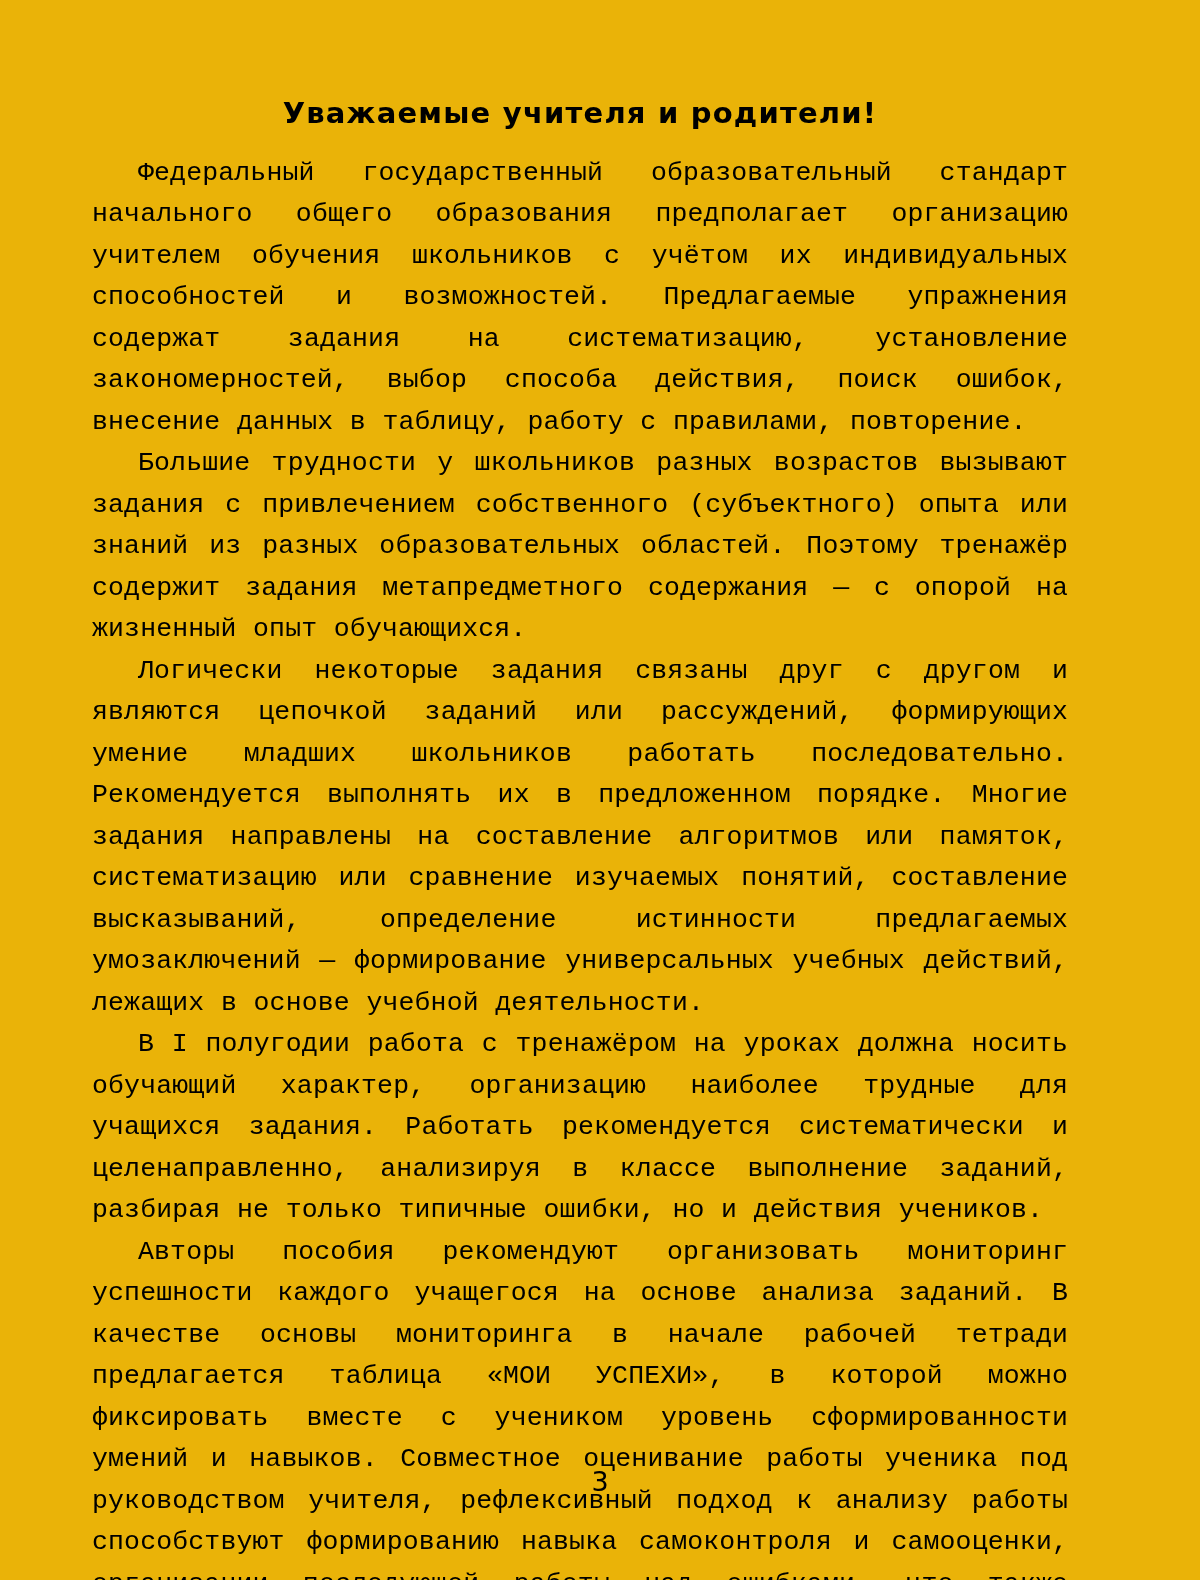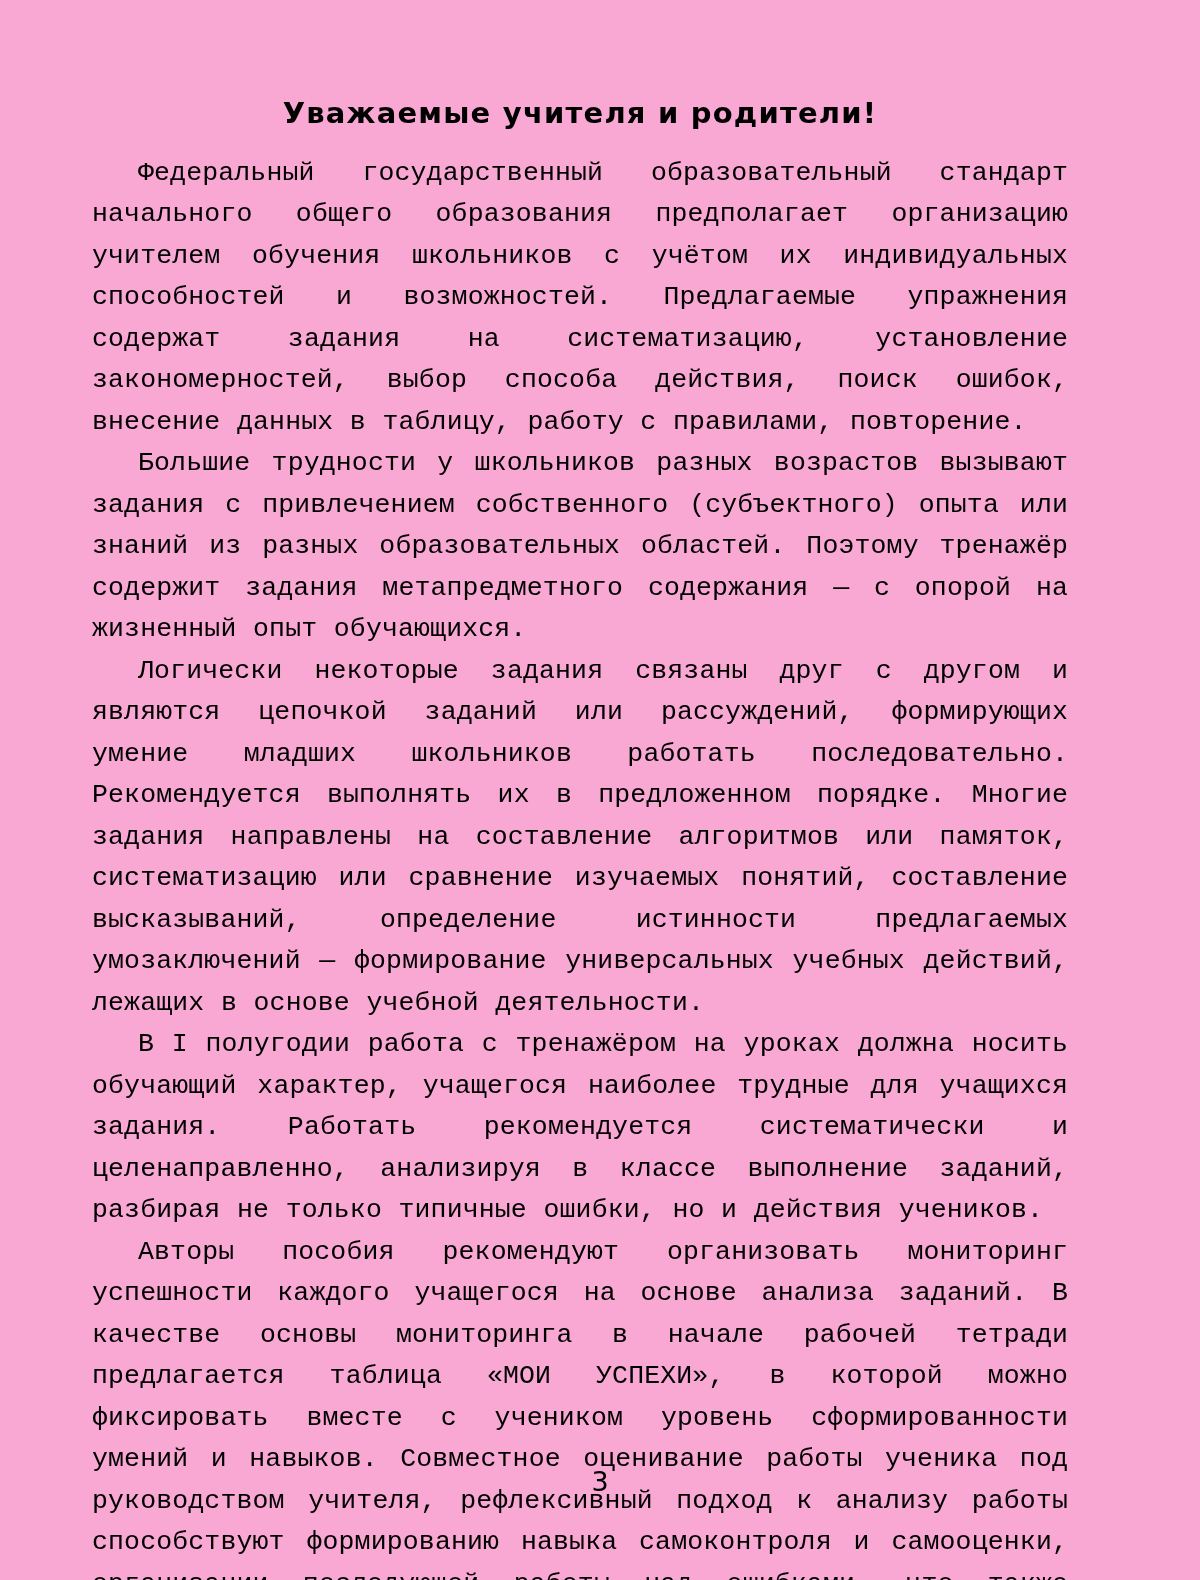--- a/index.html
+++ b/index.html
@@ -6,21 +6,21 @@
   html, body {
     margin: 0;
     padding: 0;
     background: #ffffff;
   }
   .page {
     position: relative;
     width: 1200px;
     height: 1580px;
     margin: 0 auto;
-    background: #f9a8d4;
+    background: #eab308;
     font-family: "DejaVu Sans", sans-serif;
     color: #000000;
     box-sizing: border-box;
     overflow: hidden;
   }
   .content {
     position: absolute;
     left: 92px;
     top: 96px;
     width: 976px;
@@ -60,21 +60,21 @@
 <div class="page">
 
   <div class="content">
 
     <h1 class="page-heading">Уважаемые учителя и родители!</h1>
 
     <div class="body-text">
       <p>Федеральный государственный образовательный стандарт начального общего образования предполагает организацию учителем обучения школьников с учётом их индивидуальных способностей и возможностей. Предлагаемые упражнения содержат задания на систематизацию, установление закономерностей, выбор способа действия, поиск ошибок, внесение данных в таблицу, работу с правилами, повторение.</p>
       <p>Большие трудности у школьников разных возрастов вызывают задания с привлечением собственного (субъектного) опыта или знаний из разных образовательных областей. Поэтому тренажёр содержит задания метапредметного содержания — с опорой на жизненный опыт обучающихся.</p>
       <p>Логически некоторые задания связаны друг с другом и являются цепочкой заданий или рассуждений, формирующих умение младших школьников работать последовательно. Рекомендуется выполнять их в предложенном порядке. Многие задания направлены на составление алгоритмов или памяток, систематизацию или сравнение изучаемых понятий, составление высказываний, определение истинности предлагаемых умозаключений — формирование универсальных учебных действий, лежащих в основе учебной деятельности.</p>
-      <p>В I полугодии работа с тренажёром на уроках должна носить обучающий характер, учащегося наиболее трудные для учащихся задания. Работать рекомендуется систематически и целенаправленно, анализируя в классе выполнение заданий, разбирая не только типичные ошибки, но и действия учеников.</p>
+      <p>В I полугодии работа с тренажёром на уроках должна носить обучающий характер, организацию наиболее трудные для учащихся задания. Работать рекомендуется систематически и целенаправленно, анализируя в классе выполнение заданий, разбирая не только типичные ошибки, но и действия учеников.</p>
       <p>Авторы пособия рекомендуют организовать мониторинг успешности каждого учащегося на основе анализа заданий. В качестве основы мониторинга в начале рабочей тетради предлагается таблица «МОИ УСПЕХИ», в которой можно фиксировать вместе с учеником уровень сформированности умений и навыков. Совместное оценивание работы ученика под руководством учителя, рефлексивный подход к анализу работы способствуют формированию навыка самоконтроля и самооценки, организации последующей работы над ошибками, что также является важным показателем сформированности универсальных учебных действий младших школьников.</p>
 
     </div>
 
   </div>
 
   <div class="page-number">3</div>
 
 </div>
 

